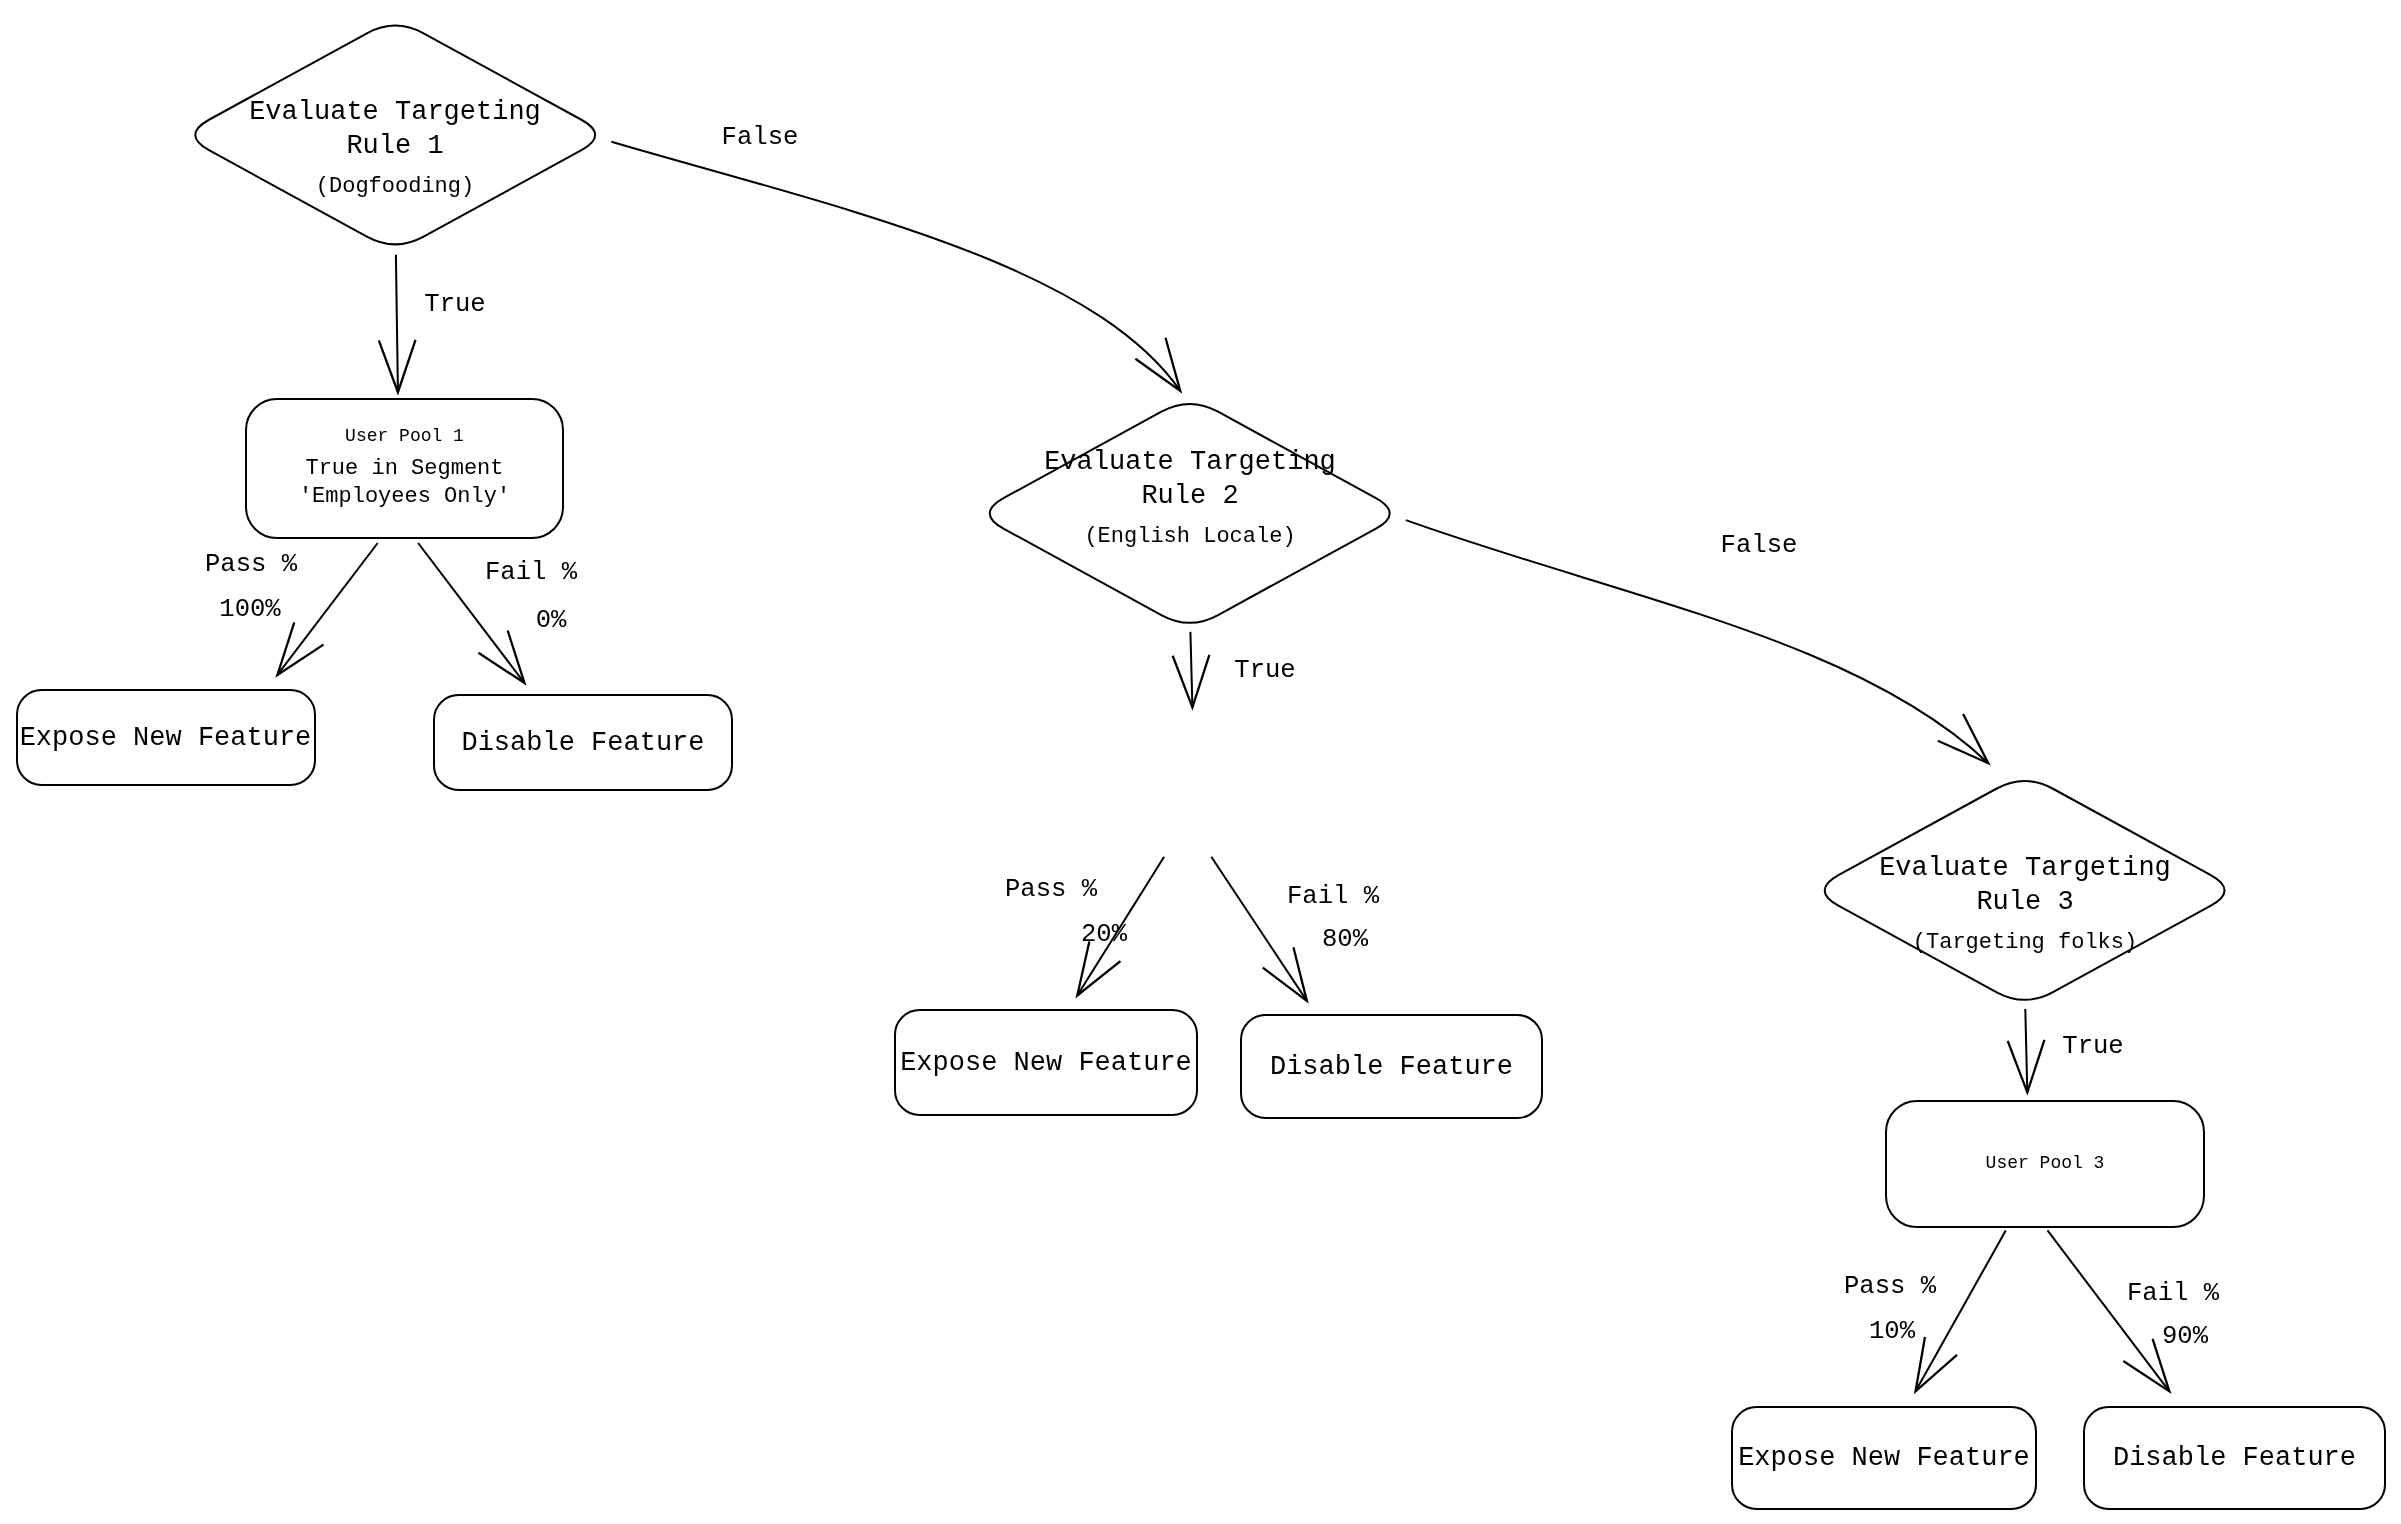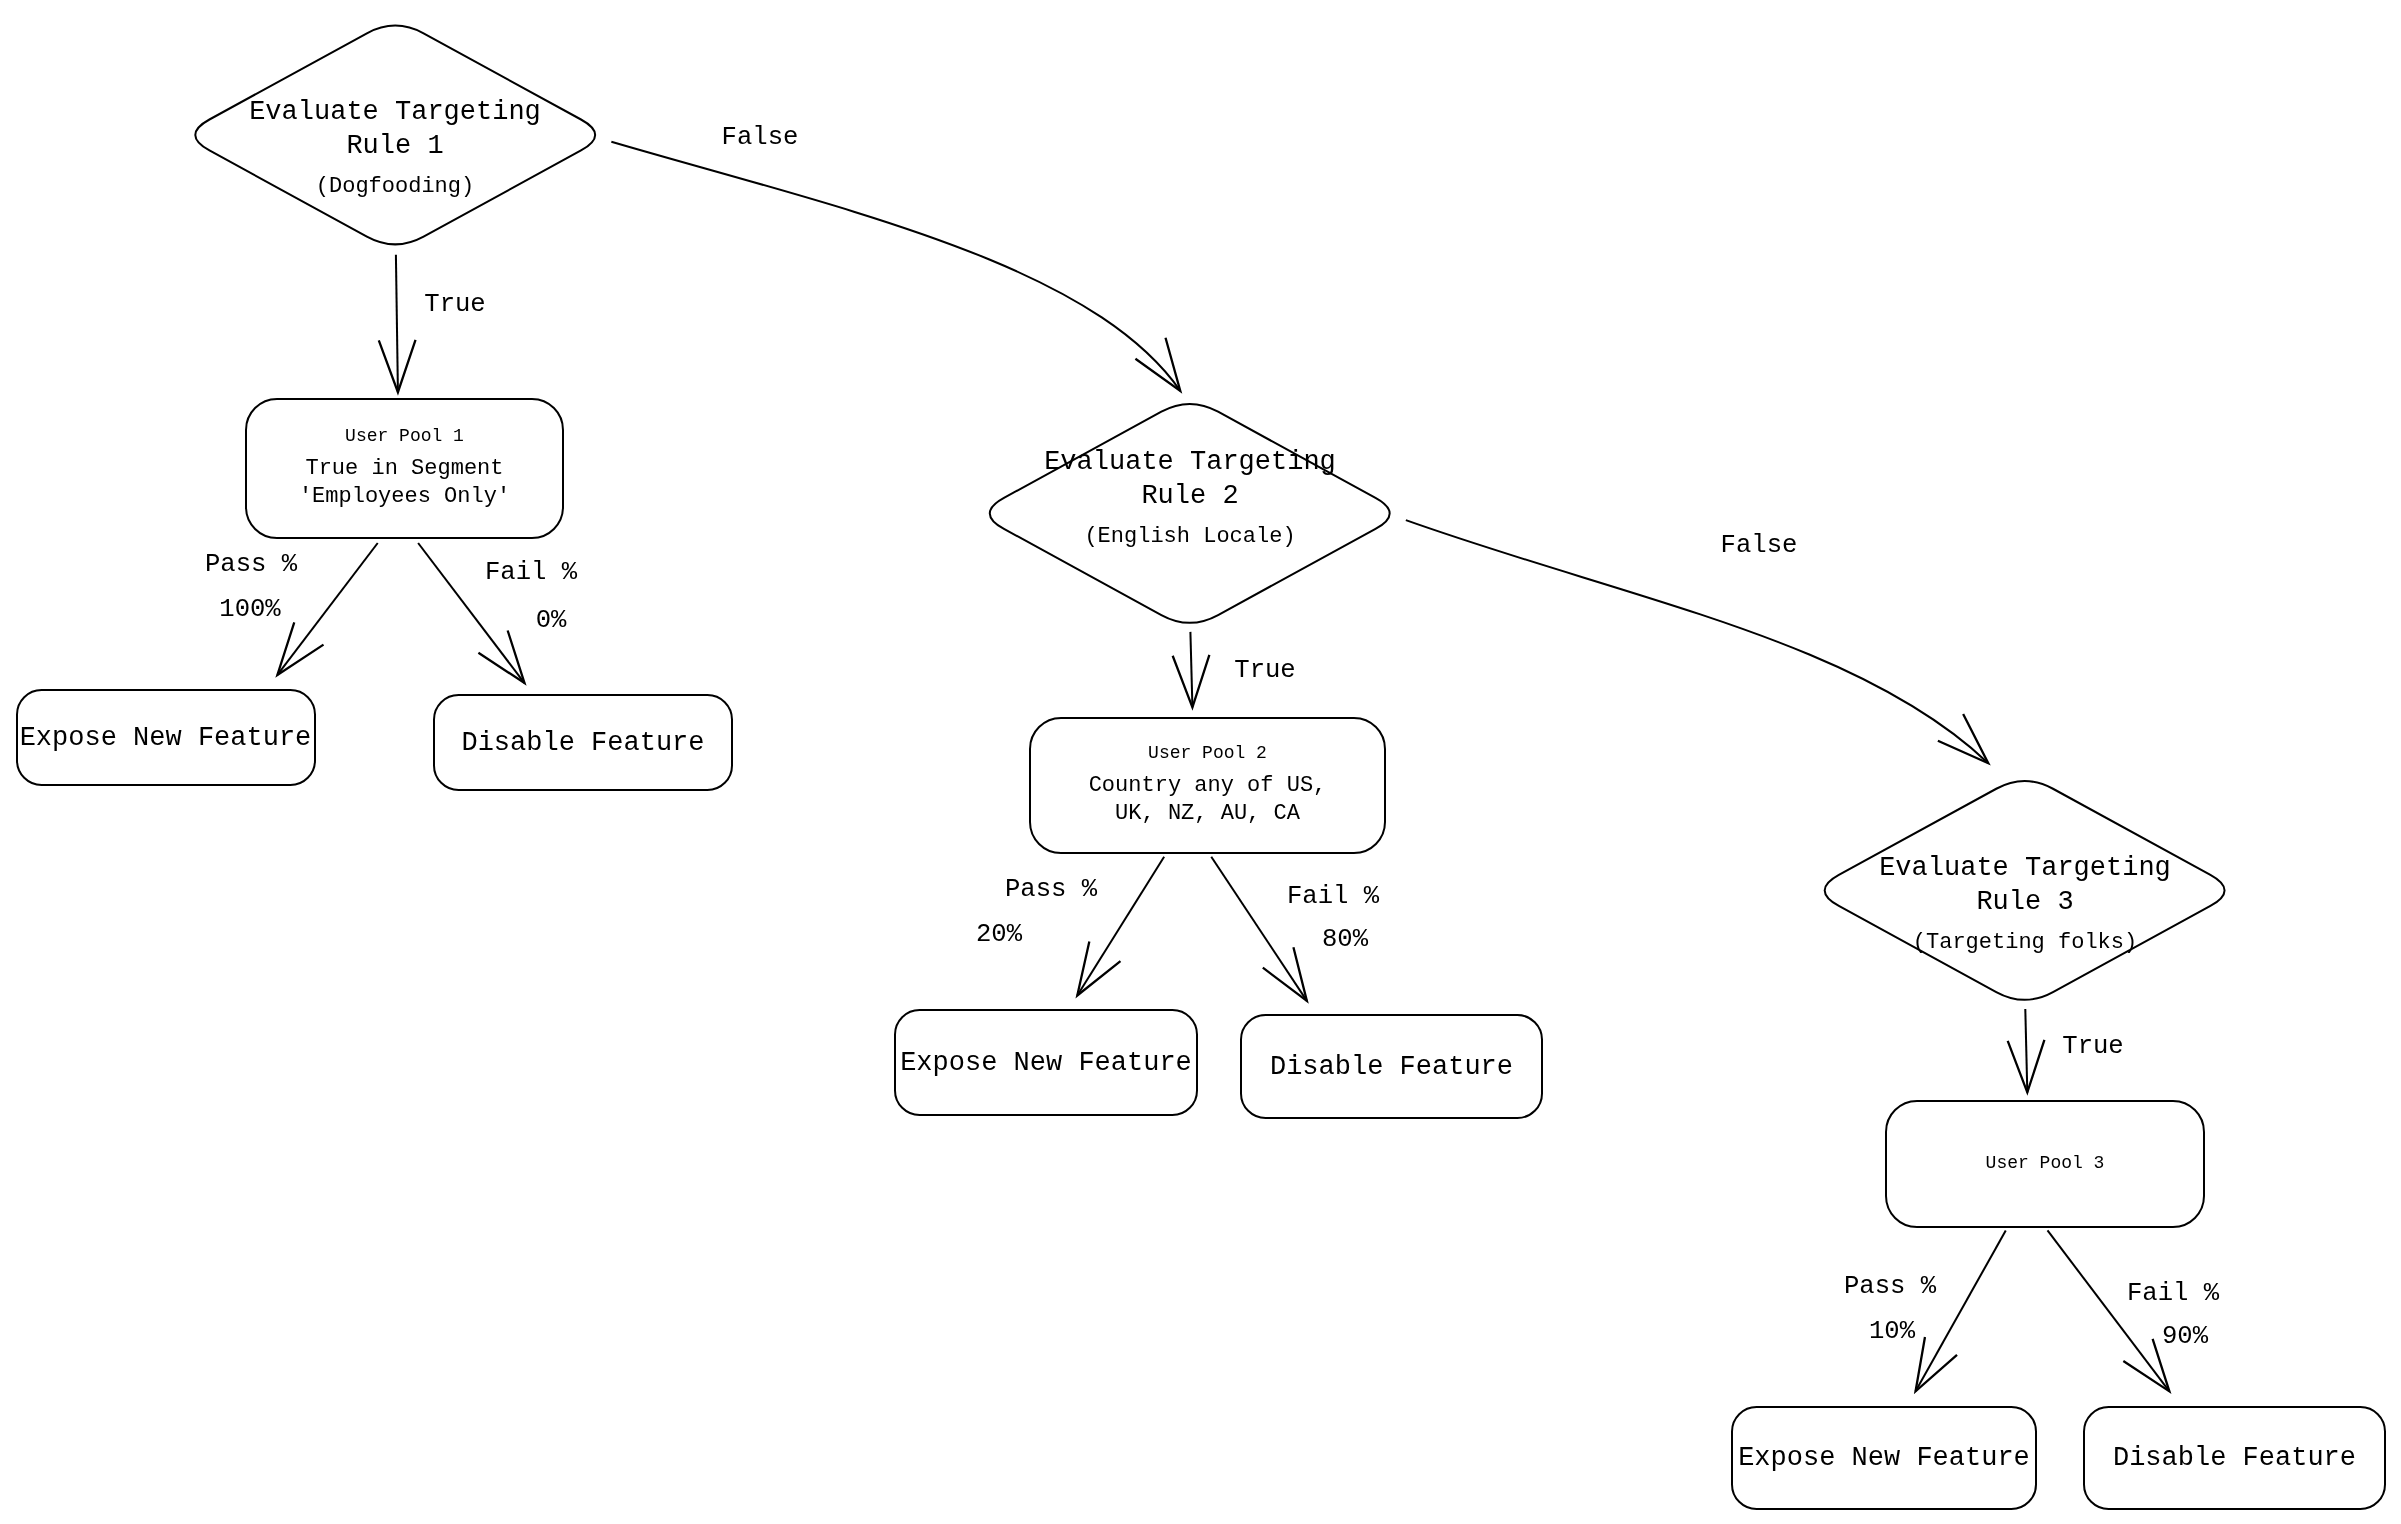--- a/index.html
+++ b/index.html
@@ -95,24 +95,20 @@
   </div>
   <div class="diamond-label" style="left:2025px; top:904px;">
     <div class="diamond-title">Evaluate Targeting Rule 3</div>
     <div class="diamond-sub">(Targeting folks)</div>
   </div>
 
   <div class="node-box pool-box" style="left:245px; top:398px; width:319px; height:141px;">
     <div class="pool-title">User Pool 1</div>
     <div class="pool-sub" style="width:242px;">True in Segment 'Employees Only'</div>
   </div>
-  <div class="node-box pool-box" style="left:1029px; top:717px; width:357px; height:137px;">
-    <div class="pool-title">User Pool 2</div>
-    <div class="pool-sub" style="width:283px;">Country any of US, UK, NZ, AU, CA</div>
-  </div>
   <div class="node-box pool-box" style="left:1885px; top:1100px; width:320px; height:128px;">
     <div class="pool-title">User Pool 3</div>
   </div>
 
   <div class="node-box outcome-box" style="left:15.5px; top:689px; width:300px; height:97px;">
     <div class="outcome-label">Expose New Feature</div>
   </div>
   <div class="node-box outcome-box" style="left:433px; top:694px; width:300px; height:97px;">
     <div class="outcome-label">Disable Feature</div>
   </div>
@@ -132,21 +128,21 @@
   <div class="edge-label" style="left:455px; top:304px;">True</div>
   <div class="edge-label" style="left:760px; top:137px;">False</div>
   <div class="edge-label" style="left:251px; top:564px;">Pass %</div>
   <div class="edge-label" style="left:250px; top:609px;">100%</div>
   <div class="edge-label" style="left:531px; top:572px;">Fail %</div>
   <div class="edge-label" style="left:551px; top:620px;">0%</div>
 
   <div class="edge-label" style="left:1265px; top:670px;">True</div>
   <div class="edge-label" style="left:1759px; top:545px;">False</div>
   <div class="edge-label" style="left:1051px; top:889px;">Pass %</div>
-  <div class="edge-label" style="left:999px; top:934px;">20%</div>
+  <div class="edge-label" style="left:1104px; top:934px;">20%</div>
   <div class="edge-label" style="left:1333px; top:896px;">Fail %</div>
   <div class="edge-label" style="left:1345px; top:939px;">80%</div>
 
   <div class="edge-label" style="left:2093px; top:1046px;">True</div>
   <div class="edge-label" style="left:1890px; top:1286px;">Pass %</div>
   <div class="edge-label" style="left:1892px; top:1331px;">10%</div>
   <div class="edge-label" style="left:2173px; top:1293px;">Fail %</div>
   <div class="edge-label" style="left:2185px; top:1336px;">90%</div>
 
 </div>

